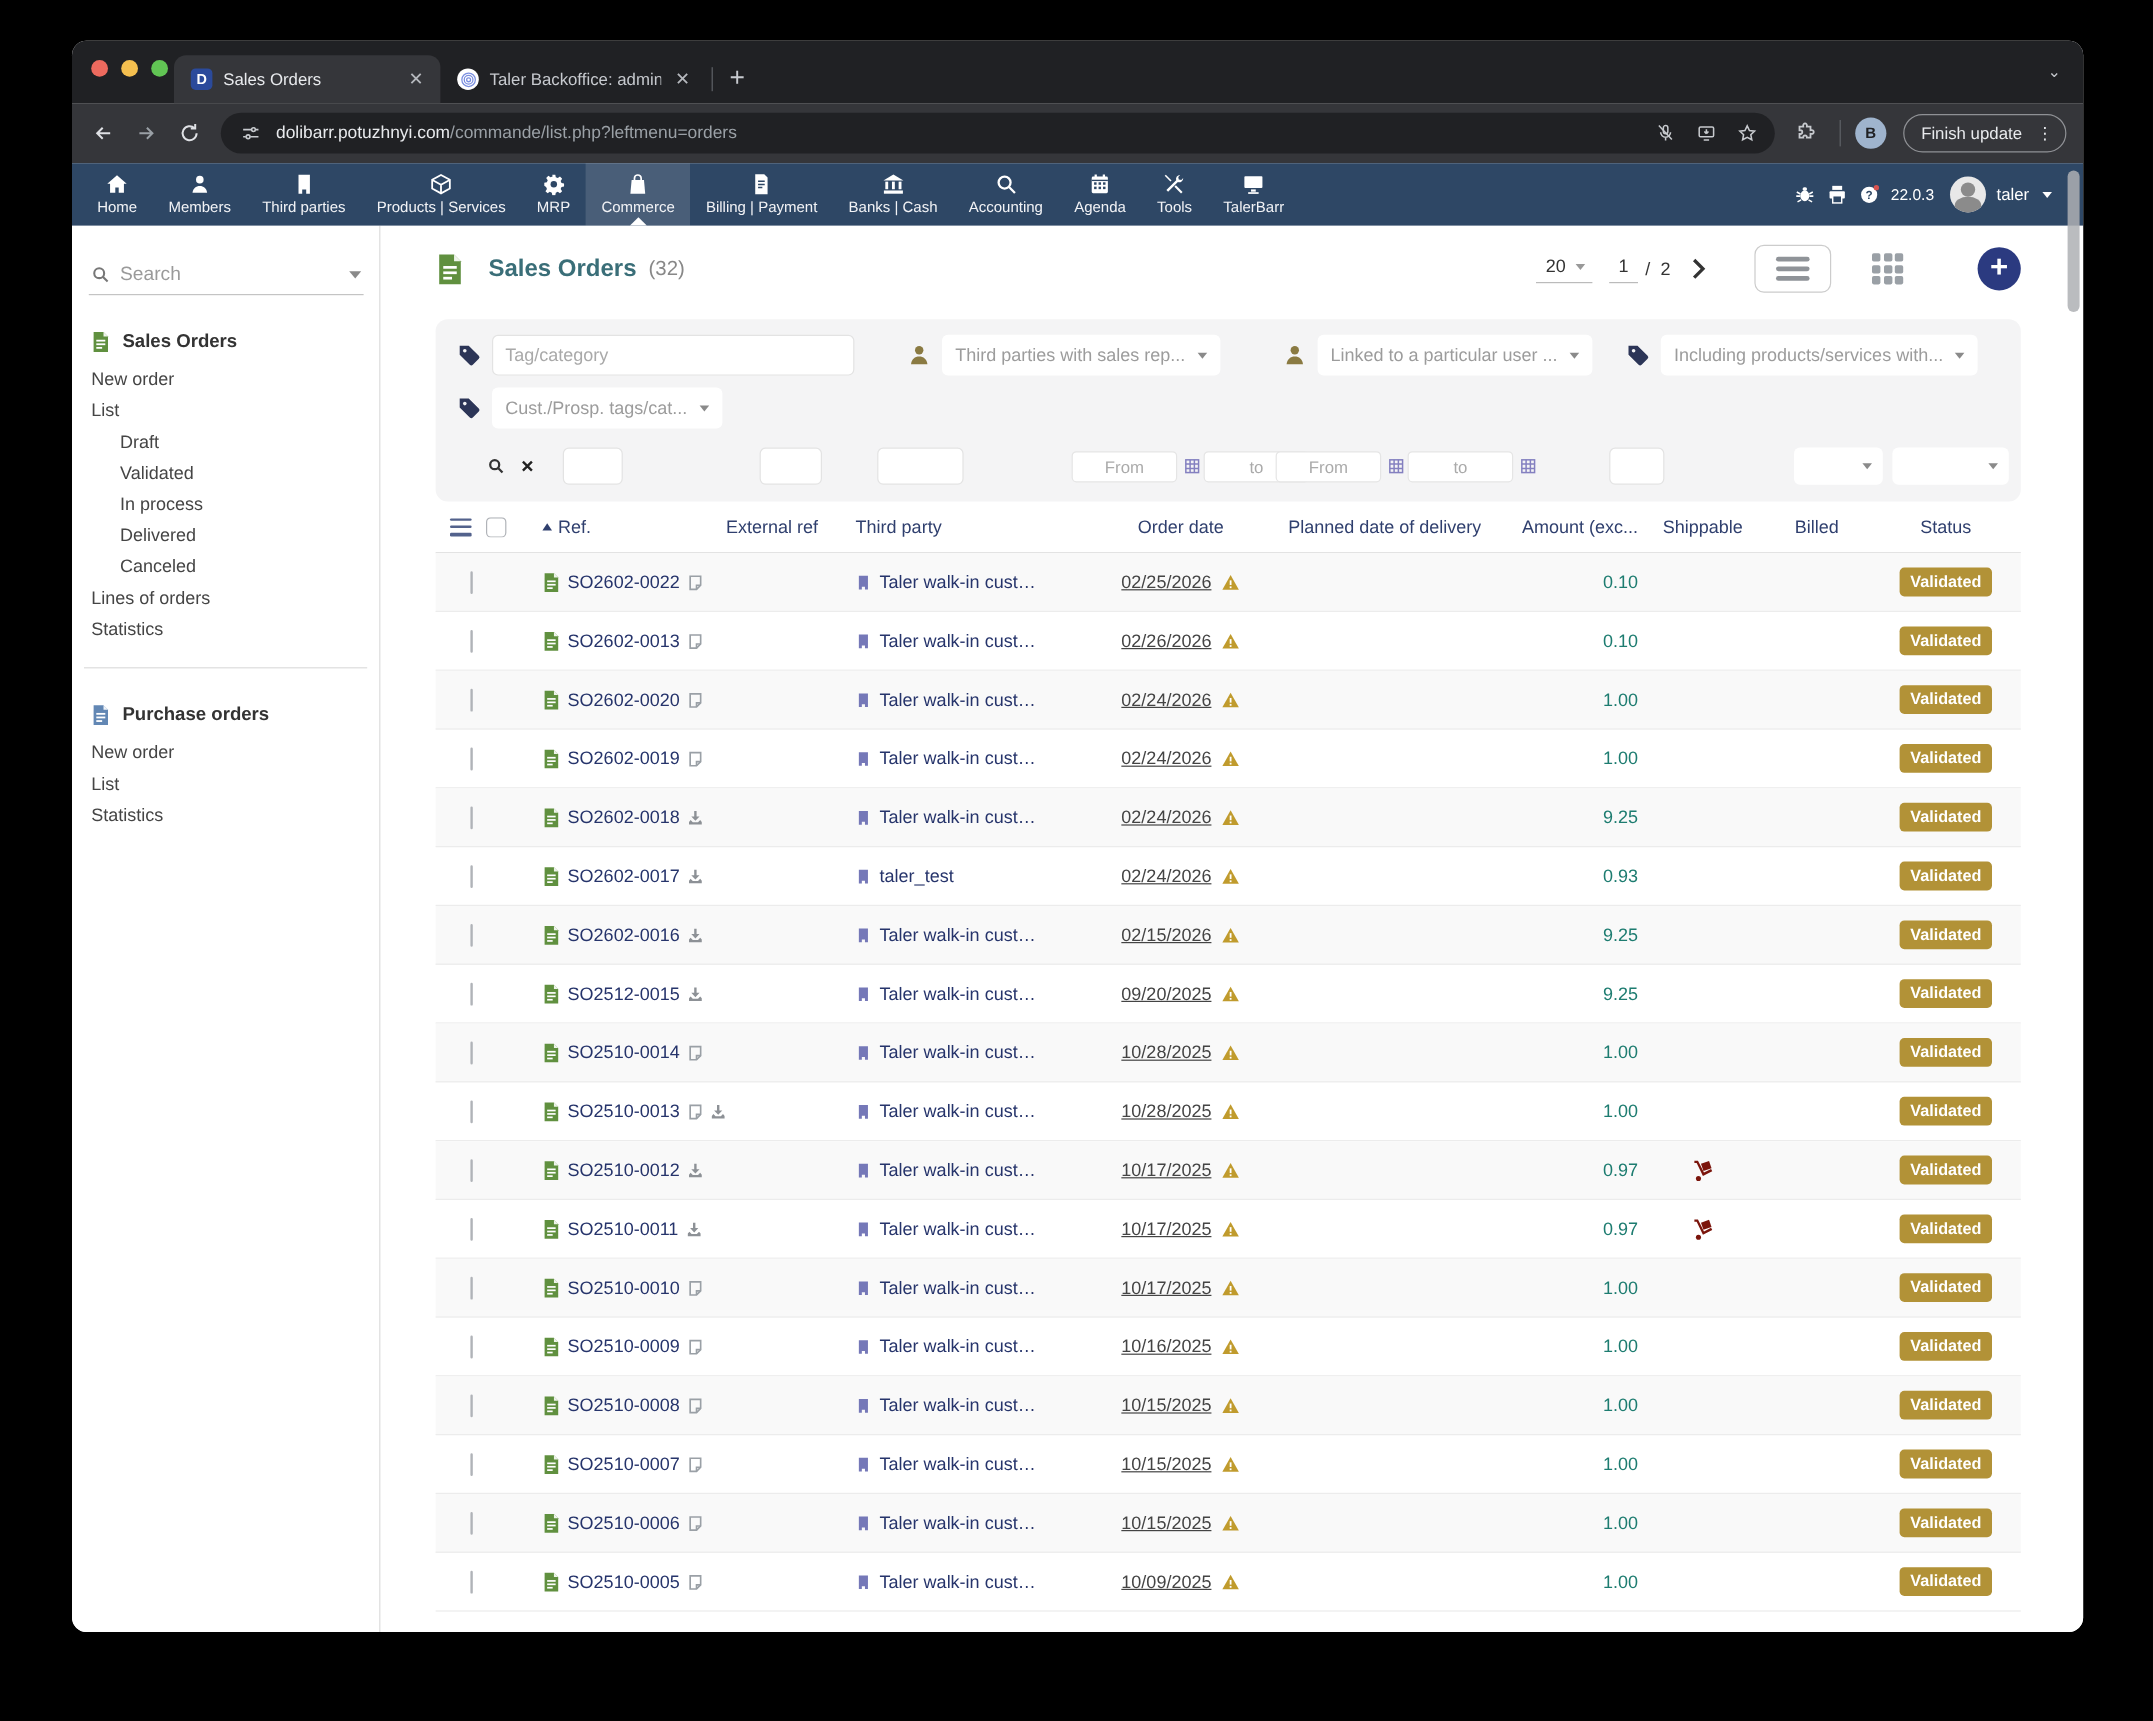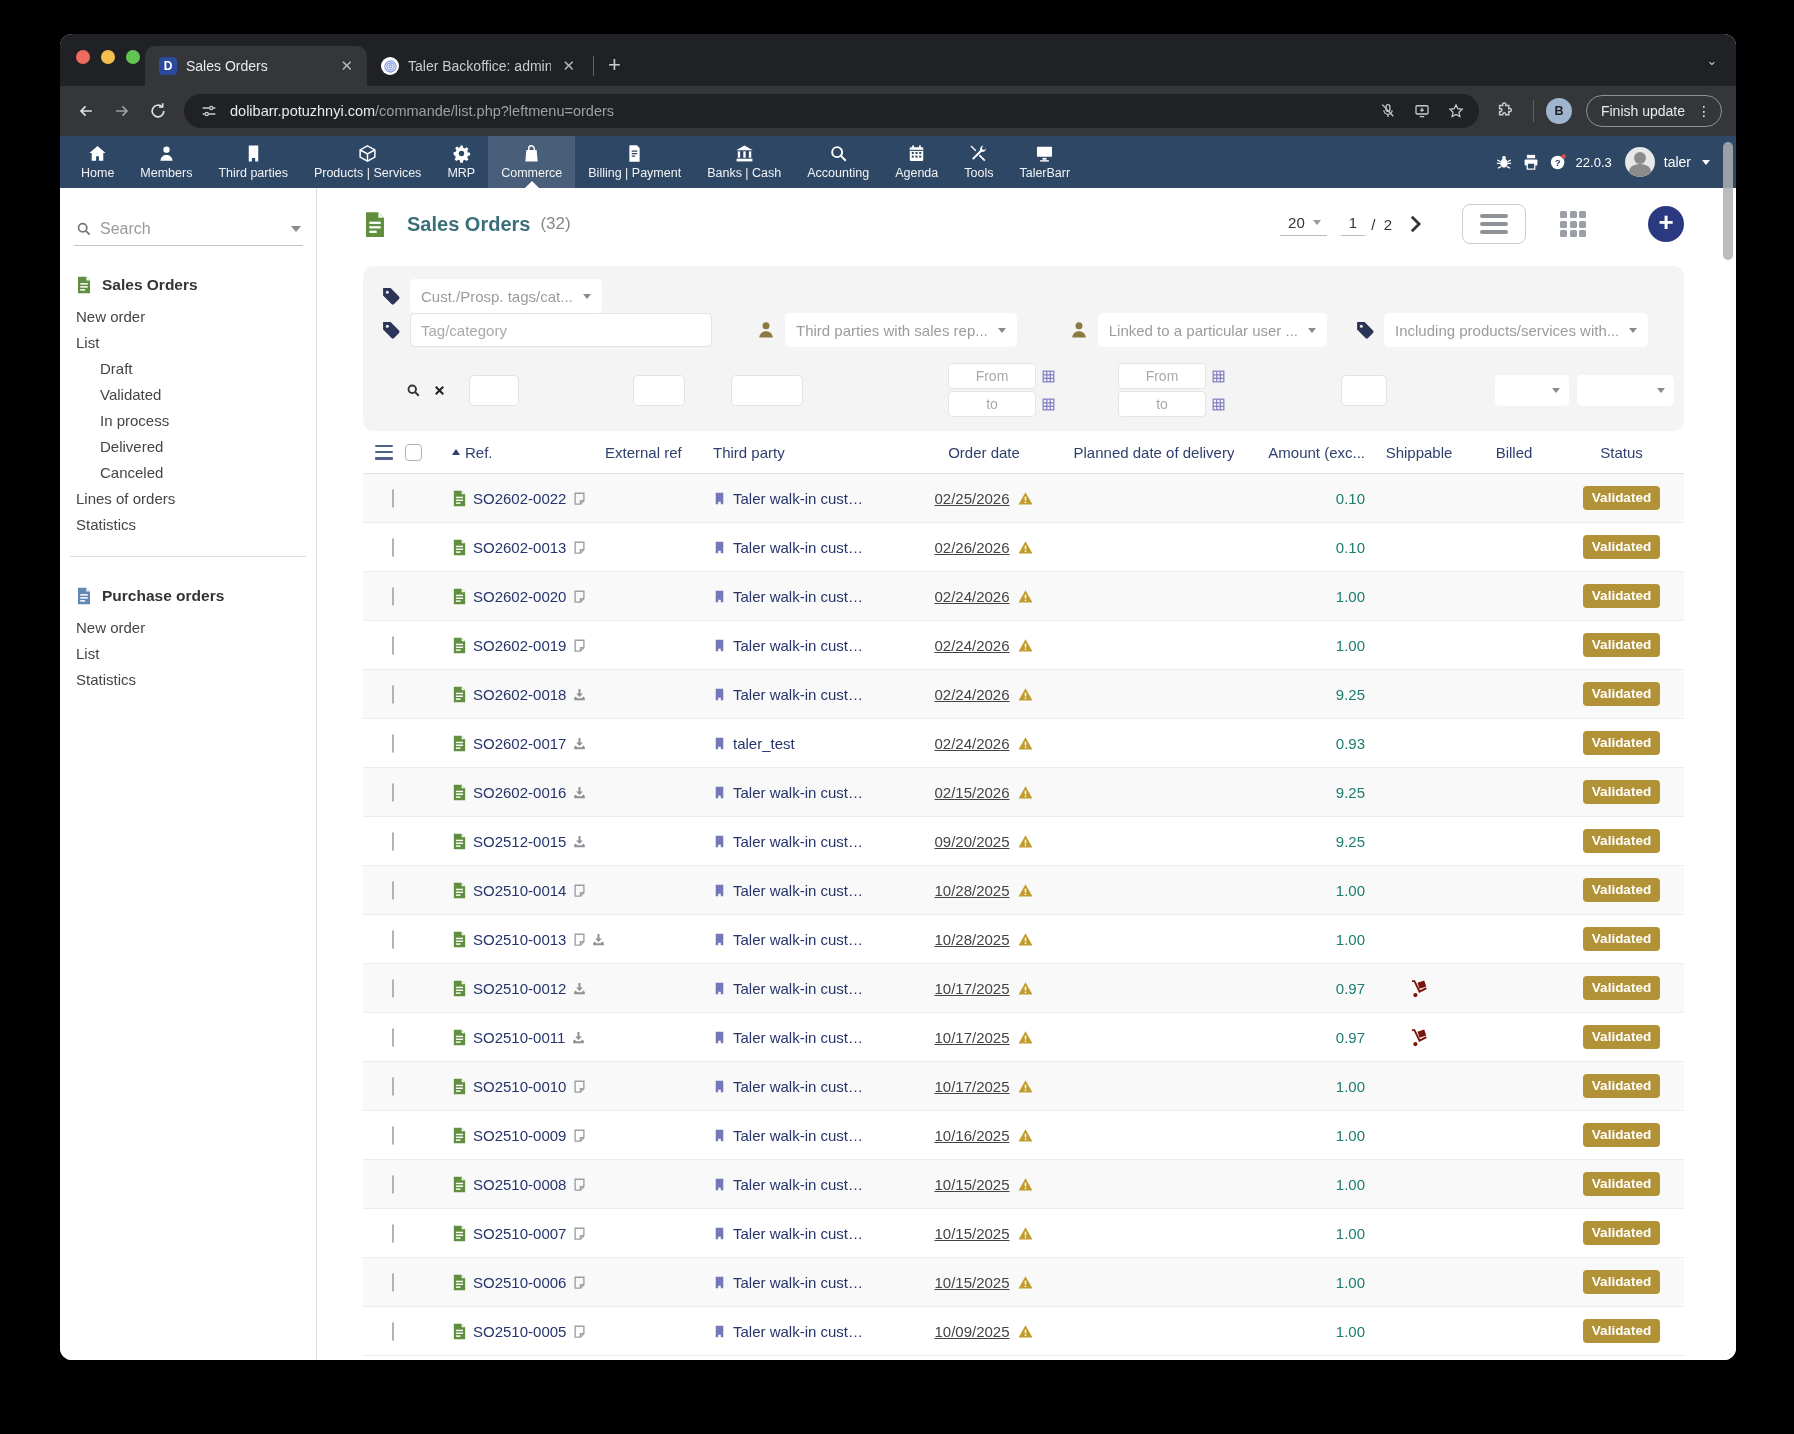--- a/index.html
+++ b/index.html
@@ -115,21 +115,21 @@
   .f-select { height:34px; background:#fff; border-radius:5px; display:flex; align-items:center; gap:10px; padding:0 11px; font-size:15px; color:#9c9c9c; white-space:nowrap; }
   .f-select .caret-sm { border-top-color:#8a8a8a; }
   .gap1{ width:44px; } .gap2{ width:52px; } .gap3{ width:28px; }
 
   
   .grid { display:grid; grid-template-columns:66px 176px 100px 224px 110px 230px 100px 100px 90px 1fr; align-items:center; }
   .f-search-row { margin-top:16px; margin-bottom:2px; }
   .srch-icons { display:flex; align-items:center; gap:11px; padding-left:25px; }
   .srch-icons .sic { width:17px; height:17px; } .srch-icons .sic svg { width:100%; height:100%; display:block; }
   .mini { height:31px; background:#fff; border:1px solid #e3e3e3; border-radius:5px; }
-  .dstack { display:flex; flex-direction:column; gap:2px; align-items:center; justify-self:center; }
+  .dstack { display:flex; flex-direction:row; gap:2px; align-items:center; justify-self:center; }
   .dline { display:flex; align-items:center; gap:5px; }
   .dinp { width:88px; height:26px; background:#fff; border:1px solid #e5e5e5; border-radius:4px; display:flex; align-items:center; justify-content:center; font-size:14px; color:#aaa; }
   .calic { width:15px; height:15px; } .calic svg { width:100%; height:100%; display:block; }
   .msel { height:31px; background:#fff; border-radius:5px; display:flex; align-items:center; justify-content:flex-end; padding-right:9px; }
   .msel .caret-sm { border-top-color:#8a8a8a; }
 
   .thead { height:43px; border-bottom:1px solid #e3e3e3; font-size:15px; color:#2f3f6e; }
   .th { white-space:nowrap; overflow:hidden; }
   .th-sel { display:flex; align-items:center; gap:12px; padding-left:12px; }
   .listic { width:18px; height:15px; display:flex; flex-direction:column; justify-content:space-between; }
@@ -503,32 +503,20 @@
                 <i></i>
                 <i></i>
                 <i></i>
                 <i></i>
               </span>
             <span class="addbtn">+</span>
           </div>
         </div>
 
         <div class="filter-panel">
-          <div class="f-row" style="margin-bottom:0">
-            <span class="f-ic">
-                <svg viewBox="0 0 24 24" fill="#2c3557">
-                  <path d="M2.5 2.5h9L21.6 12.6a2.1 2.1 0 0 1 0 3l-6 6a2.1 2.1 0 0 1-3 0L2.5 11.5z"></path>
-                  <circle cx="7.6" cy="7.6" r="1.8" fill="#f4f4f5"></circle>
-                </svg>
-              </span>
-            <span class="f-select">
-                <span>Cust./Prosp. tags/cat...</span>
-                <span class="caret-sm"></span>
-              </span>
-          </div>
           <div class="f-row">
             <span class="f-ic">
                 <svg viewBox="0 0 24 24" fill="#2c3557">
                   <path d="M2.5 2.5h9L21.6 12.6a2.1 2.1 0 0 1 0 3l-6 6a2.1 2.1 0 0 1-3 0L2.5 11.5z"></path>
                   <circle cx="7.6" cy="7.6" r="1.8" fill="#f4f4f5"></circle>
                 </svg>
               </span>
             <input class="f-input" placeholder="Tag/category" style="">
             <span class="gap1"></span>
             <span class="f-ic">
@@ -557,20 +545,32 @@
                 <svg viewBox="0 0 24 24" fill="#2c3557">
                   <path d="M2.5 2.5h9L21.6 12.6a2.1 2.1 0 0 1 0 3l-6 6a2.1 2.1 0 0 1-3 0L2.5 11.5z"></path>
                   <circle cx="7.6" cy="7.6" r="1.8" fill="#f4f4f5"></circle>
                 </svg>
               </span>
             <span class="f-select">
                 <span>Including products/services with...</span>
                 <span class="caret-sm"></span>
               </span>
           </div>
+          <div class="f-row" style="margin-bottom:0">
+            <span class="f-ic">
+                <svg viewBox="0 0 24 24" fill="#2c3557">
+                  <path d="M2.5 2.5h9L21.6 12.6a2.1 2.1 0 0 1 0 3l-6 6a2.1 2.1 0 0 1-3 0L2.5 11.5z"></path>
+                  <circle cx="7.6" cy="7.6" r="1.8" fill="#f4f4f5"></circle>
+                </svg>
+              </span>
+            <span class="f-select">
+                <span>Cust./Prosp. tags/cat...</span>
+                <span class="caret-sm"></span>
+              </span>
+          </div>
 
           <div class="grid f-search-row">
             <div class="srch-icons">
               <span class="sic">
                   <svg viewBox="0 0 24 24" fill="none" stroke="#333" stroke-width="3">
                     <circle cx="10" cy="10" r="6"></circle>
                     <path d="m14.8 14.8 5.6 5.6"></path>
                   </svg>
                 </span>
               <span class="sic">

